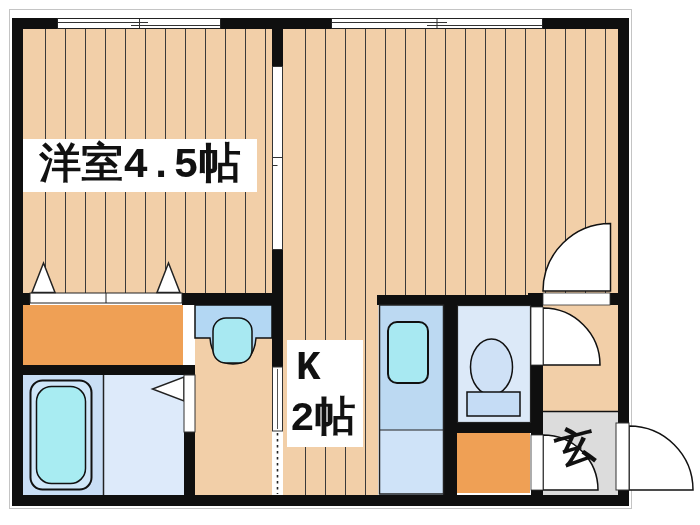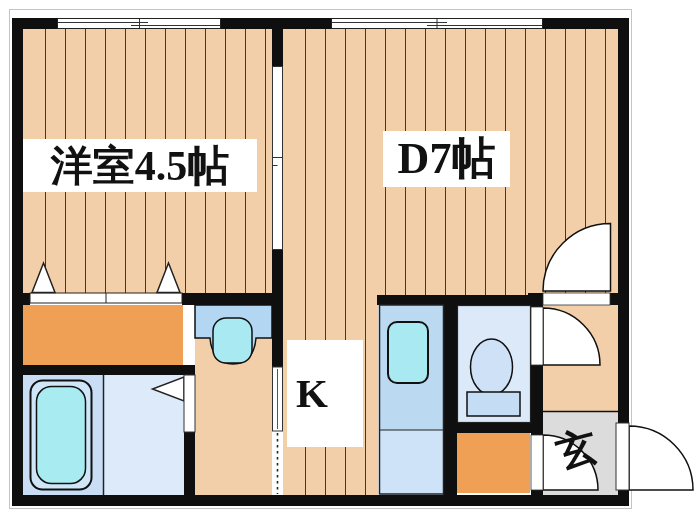--- a/index.html
+++ b/index.html
@@ -1,17 +1,17 @@
 <!DOCTYPE html>
 <html><head>
 <meta charset="utf-8">
 <style>
   html,body{margin:0;padding:0;background:#fff;}
   #plan{position:relative;width:700px;height:525px;background:#ffffff;overflow:hidden;
-        font-family:Liberation Serif, serif;text-align:center;}
+        font-family:Liberation Mono, monospace;text-align:center;}
   .f,.w,.win,.lbl{position:absolute;box-sizing:border-box;}
   .w{background:#0f0f0f;}
   .plank{background-color:#f2cfa8;
          background-image:repeating-linear-gradient(90deg,transparent 0px,transparent 19px,#3a3a3a 19px,#3a3a3a 20px);
          background-position:3px 0;}
   .flat{background:#f2cfa8;}
   .win{background:#ffffff;border:1px solid #222;}
   #overlay{position:absolute;left:0;top:0;pointer-events:none;}
   .lbl{color:#111;font-weight:bold;display:flex;align-items:center;justify-content:center;
        white-space:nowrap;line-height:1.0;}
@@ -140,26 +140,24 @@
     <g>
       <path d="M629,490 L629,426 A64,64 0 0 1 693,490 Z" fill="#fff" stroke="#111" stroke-width="1.5"></path>
       <rect x="616" y="423" width="13" height="67" fill="#fff" stroke="#333" stroke-width="1"></rect>
     </g>
   </svg>
 
   <div class="lbl onwhite" id="lbl-west" style="left:23px;top:139px;width:234px;height:53px;font-size:42px;">
     <span>洋室4.5帖</span>
   </div>
 
-  <div class="lbl onwhite" id="lbl-d" style="left:383px;top:131px;width:127px;height:56px;font-size:44px;">
-    <span>D7帖</span>
-  </div>
 
   <div class="lbl onwhite" id="lbl-k" style="left:287px;top:340px;width:76px;height:107px;font-size:41px;">
     <span style="margin-left:6px;">K</span>
+    <span>2帖</span>
   </div>
 
 
   <div class="lbl" id="lbl-gen" style="left:551px;top:424px;width:52px;height:52px;font-size:40px;transform:rotate(-15deg);">
     <span>玄</span>
   </div>
 
 </div>
 
 </body></html>

